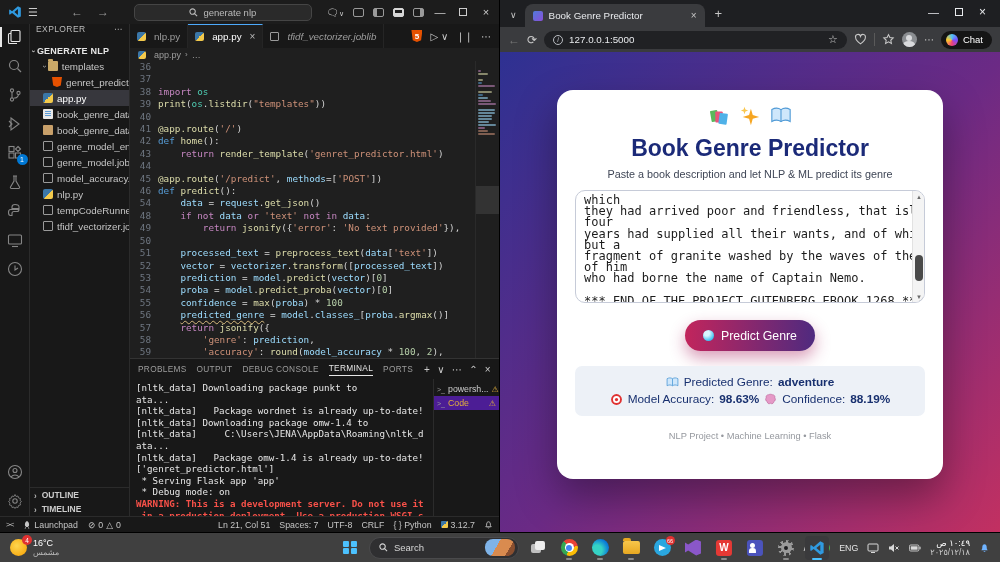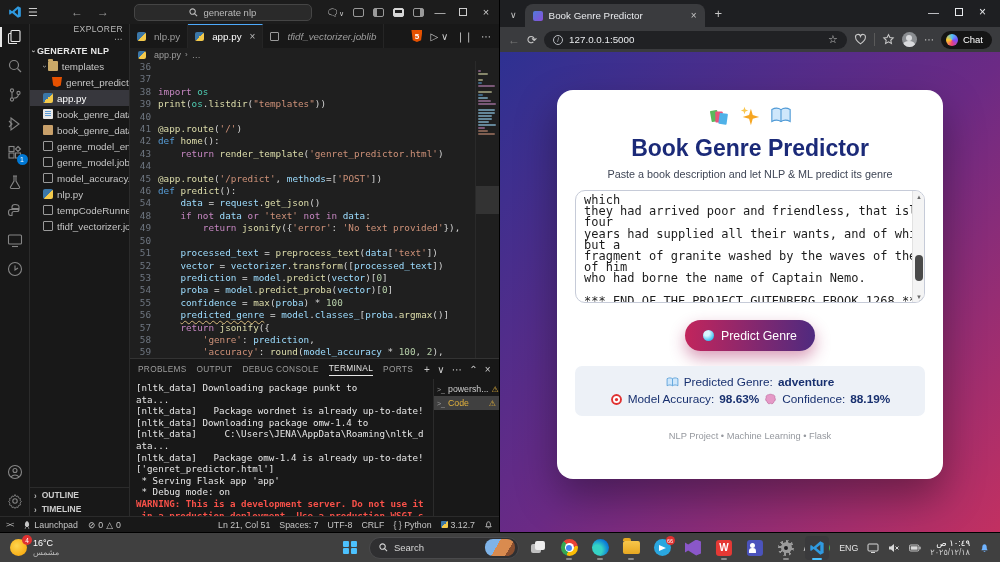--- a/index.html
+++ b/index.html
@@ -29,21 +29,21 @@
   
   .activitybar { width:30px; background:#181818; border-right:1px solid #2b2b2b; display:flex; flex-direction:column; align-items:center; padding-top:4px; gap:11px; }
   .ab-ico { width:18px; height:18px; color:#868686; position:relative; display:flex; align-items:center; justify-content:center; }
   .ab-ico.active { color:#e7e7e7; }
   .ab-ico.active::before { content:""; position:absolute; left:-6px; top:-1px; width:2px; height:20px; background:#e7e7e7; }
   .ab-ico svg { width:16px; height:16px; }
   .ab-badge { position:absolute; right:-4px; bottom:-3px; min-width:11px; height:11px; border-radius:6px; background:#0078d4; color:#fff; font-size:7px; display:flex; align-items:center; justify-content:center; padding:0 2px; }
   .ab-spacer { flex:1; }
   
   .sidebar { width:100px; background:#181818; border-right:1px solid #2b2b2b; display:flex; flex-direction:column; font-size:10px; color:#cccccc; }
-  .exp-header { height:20px; display:flex; align-items:flex-end; padding:0 6px; font-size:8.5px; letter-spacing:.4px; color:#bbb;flex-direction:column; }
+  .exp-header { height:20px; display:flex; align-items:flex-start; padding:0 6px; font-size:8.5px; letter-spacing:.4px; color:#bbb; }
   .exp-header .kebab { margin-left:auto; color:#aaa; }
   .section-row { display:flex; align-items:center; font-weight:bold; font-size:9px; letter-spacing:.2px; padding:2px 2px; color:#e7e7e7; }
   .tree { flex:1; overflow:hidden; }
   .trow { display:flex; align-items:center; height:16px; font-size:9.8px; color:#c5c5c5; white-space:nowrap; overflow:hidden; }
   .trow.selected { background:#37373d; color:#fff; }
   .chev { font-size:8px; color:#bbb; margin-right:2px; transform:scaleY(1.2); }
   .fi { width:10px; height:10px; margin-right:4px; flex:0 0 auto; position:relative; }
   .fi-folder { background:#caa968; border-radius:1px; }
   .fi-folder::before { content:""; position:absolute; top:-2px; left:0; width:5px; height:2px; background:#caa968; border-radius:1px 1px 0 0; }
   .fi-html { background:#e65100; clip-path:polygon(0 0,100% 0,88% 86%,50% 100%,12% 86%); }
@@ -81,21 +81,21 @@
   
   .panel { flex:1; border-top:1px solid #333; display:flex; flex-direction:column; min-height:0; background:#181818; }
   .panel-tabs { height:20px; display:flex; align-items:center; gap:10px; padding:0 8px; font-size:8.3px; letter-spacing:.3px; color:#9d9d9d; flex:0 0 auto; }
   .ptab.active { color:#e7e7e7; border-bottom:1px solid #e7e7e7; padding-bottom:2px; }
   .panel-actions { margin-left:auto; display:flex; gap:7px; color:#ccc; font-size:10px; align-items:center; }
   .panel-body { flex:1; display:flex; min-height:0;gap:8px; }
   .term-out { flex:1; font-family:"DejaVu Sans Mono", monospace; font-size:9.2px; line-height:11.6px; color:#e6e6e6; padding:3px 6px; white-space:pre; overflow:hidden; }
   .t-red { color:#f85149; font-weight:bold; }
   .term-list { width:66px; border-left:1px solid #2b2b2b; padding-top:3px; font-size:8.8px; color:#ccc; }
   .term-row { display:flex; align-items:center; gap:3px; height:14px; padding:0 3px; white-space:nowrap; overflow:hidden; }
-  .term-row.selected { background:#404040; }
+  .term-row.selected { background:#4c1d95; }
   .term-row.selected .term-label { color:#e2b13c; }
   .term-ico { font-size:7px; color:#9d9d9d; flex:0 0 auto; }
   .warn-glyph { color:#e2b13c; font-size:8px; margin-left:auto; }
   
   .statusbar { height:16px; background:#181818; border-top:1px solid #2b2b2b; display:flex; align-items:center; font-size:8.8px; color:#c5c5c5; padding:0 6px; gap:10px; flex:0 0 auto; }
   .sb-right { margin-left:auto; display:flex; gap:9px; align-items:center; }
   .sb-item { display:flex; align-items:center; gap:3px; }
   .remote-glyph { font-size:8px; color:#c5c5c5; letter-spacing:-1px; }
   .bell-svg { width:9px; height:9px; }
 

